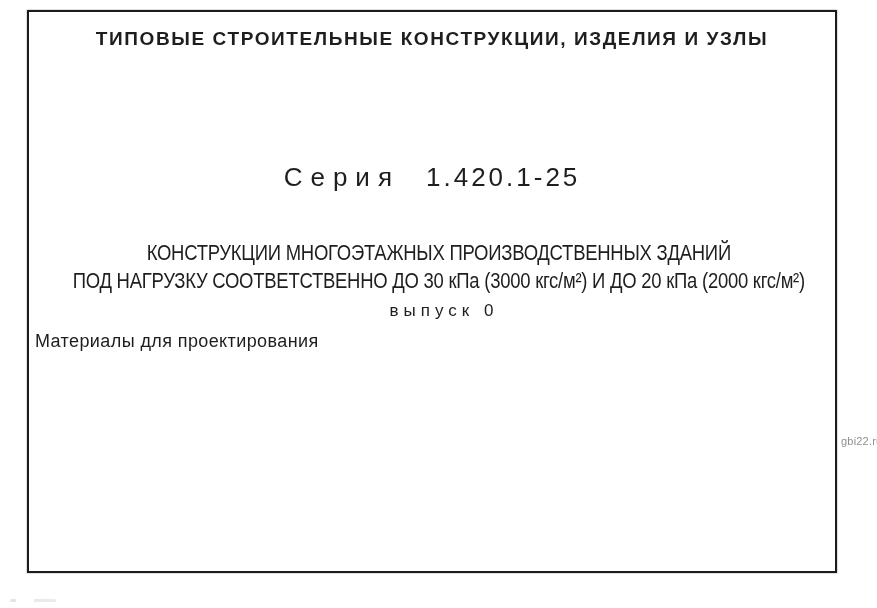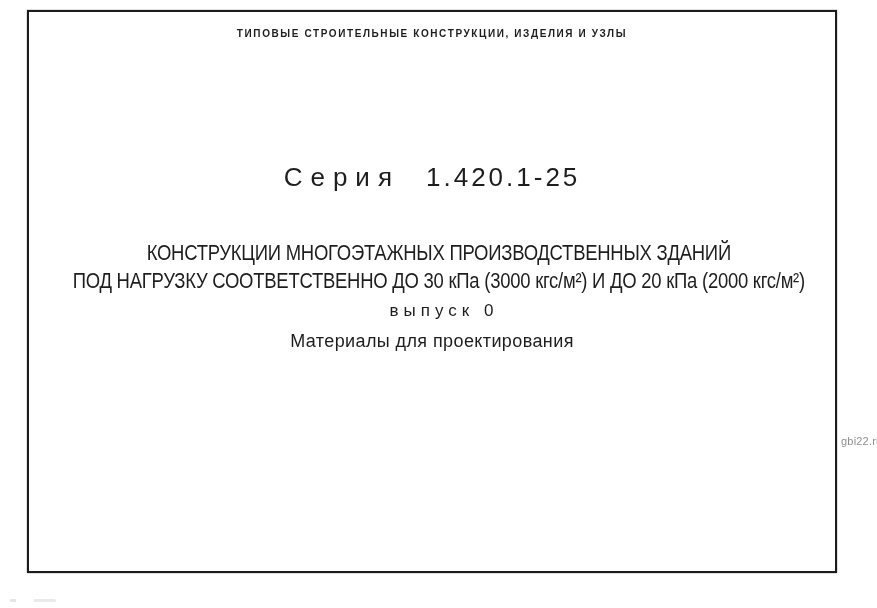--- a/index.html
+++ b/index.html
@@ -25,21 +25,21 @@
     border: 2px solid #1c1c1c;
     
     box-shadow: 0 0 0 0.4px rgba(30,30,30,0.35);
   }
   .doc-header {
     position: absolute;
     left: 27px;
     top: 28px;
     width: 810px;
     text-align: center;
-    font-size: 10px;
+    font-size: 19px;
     font-weight: 700;
     letter-spacing: 1.6px;
     white-space: nowrap;
   }
   .series-line {
     position: absolute;
     left: 27px;
     top: 124px;
     width: 810px;
     text-align: center;
@@ -79,24 +79,25 @@
     text-align: center;
     font-size: 17px;
     letter-spacing: 5px;
     white-space: nowrap;
   }
   .subtitle-line {
     position: absolute;
     left: 27px;
     top: 331px;
     width: 810px;
-    text-align: center;
+    text-align: left;
     font-size: 18px;
     letter-spacing: 0.4px;
     white-space: nowrap;
+    padding-left: 8px;
   }
   .watermark {
     position: absolute;
     left: 841px;
     top: 435px;
     font-size: 11px;
     color: #8f8f8f;
     letter-spacing: 0.2px;
     white-space: nowrap;
   }

